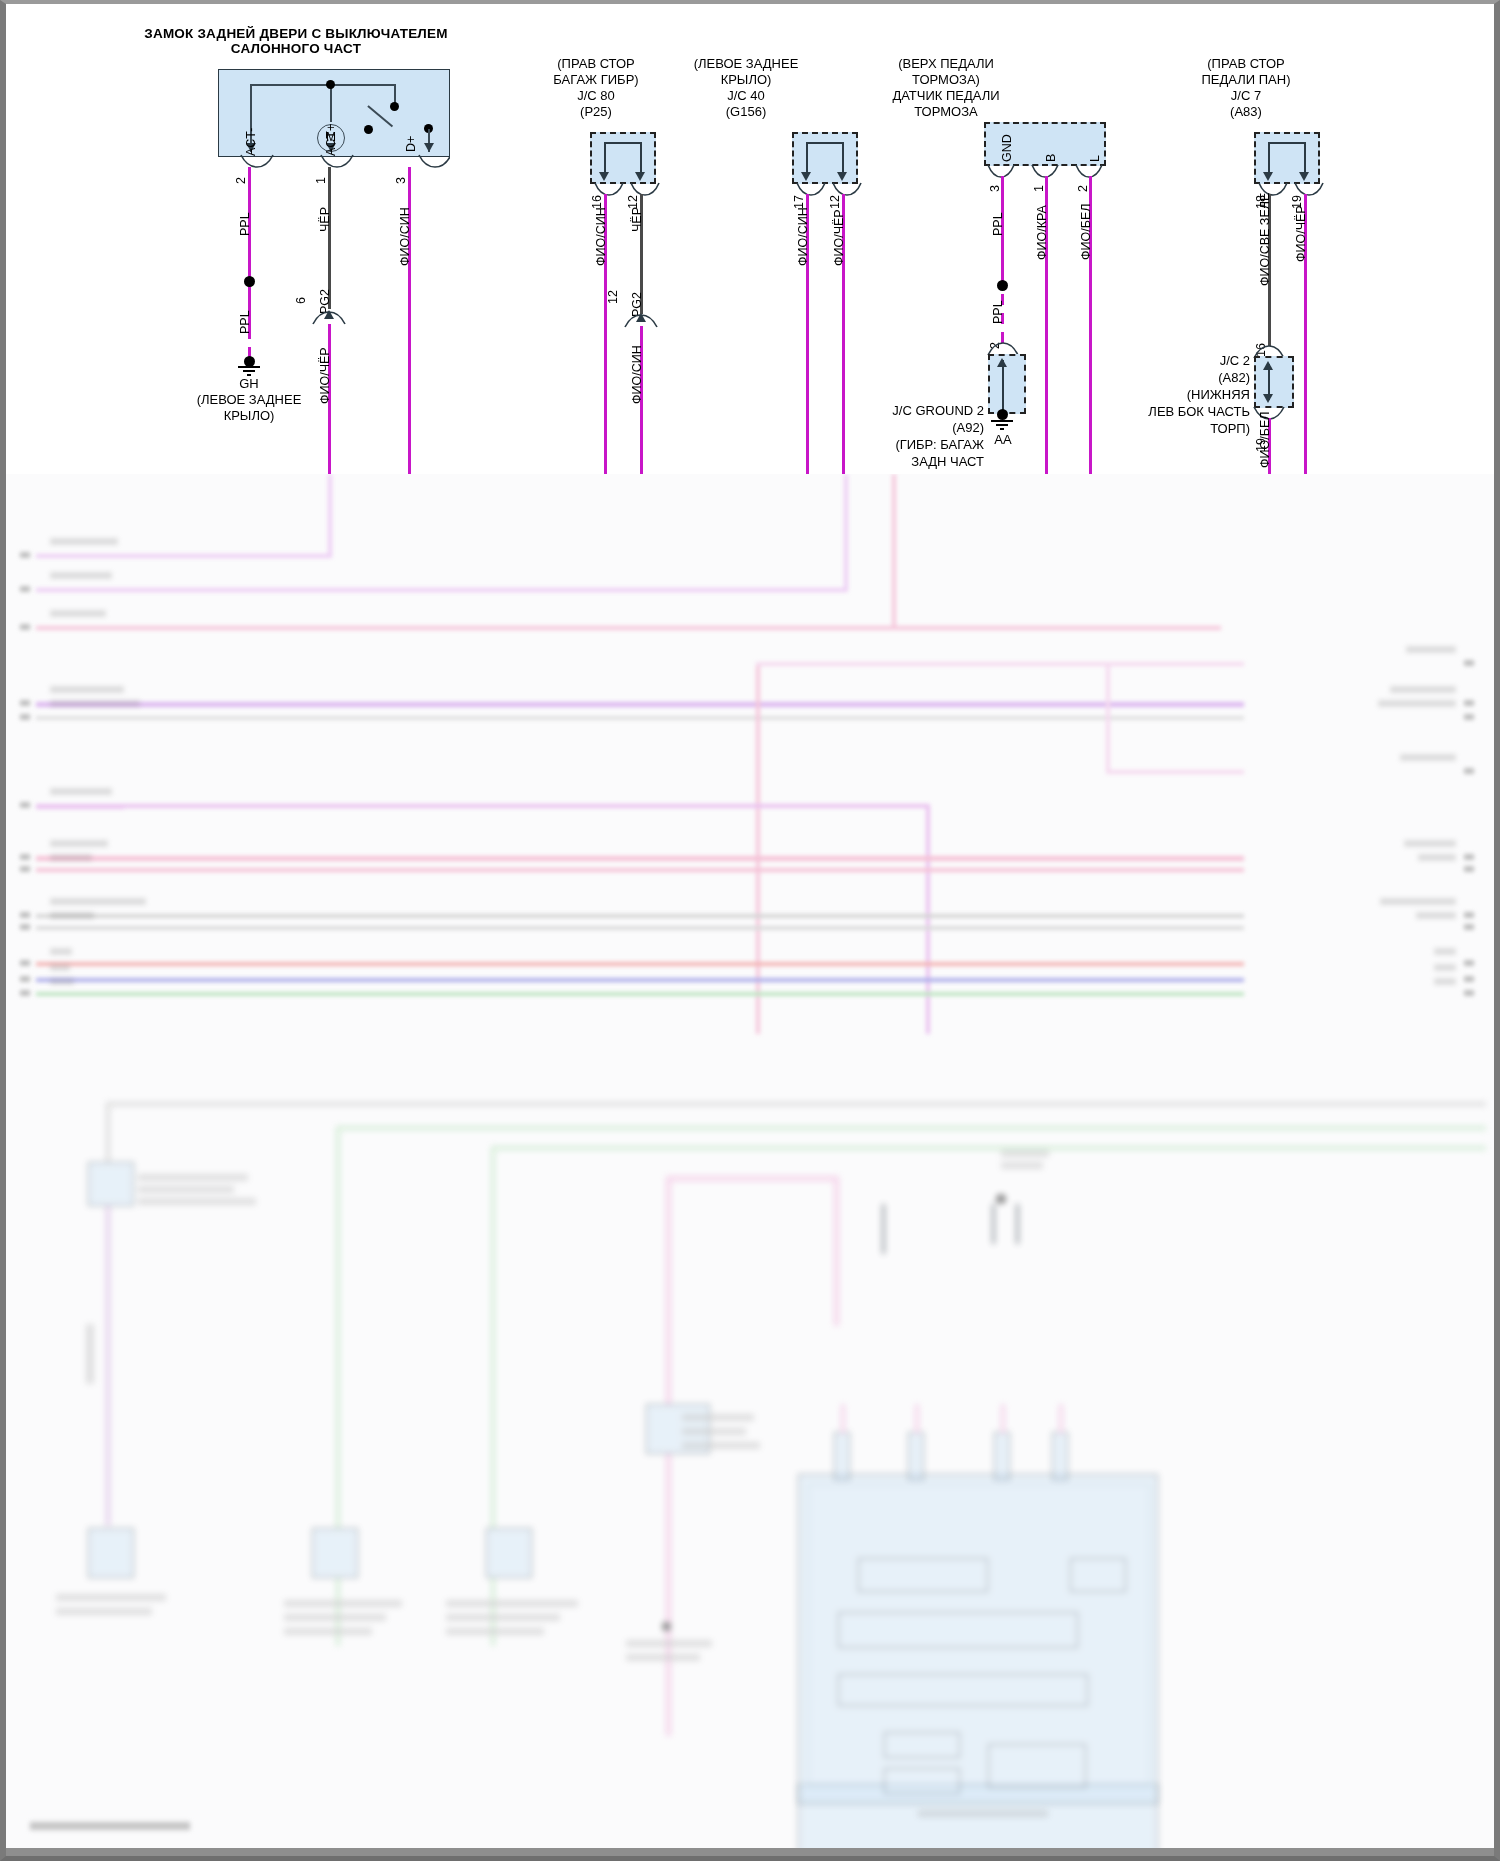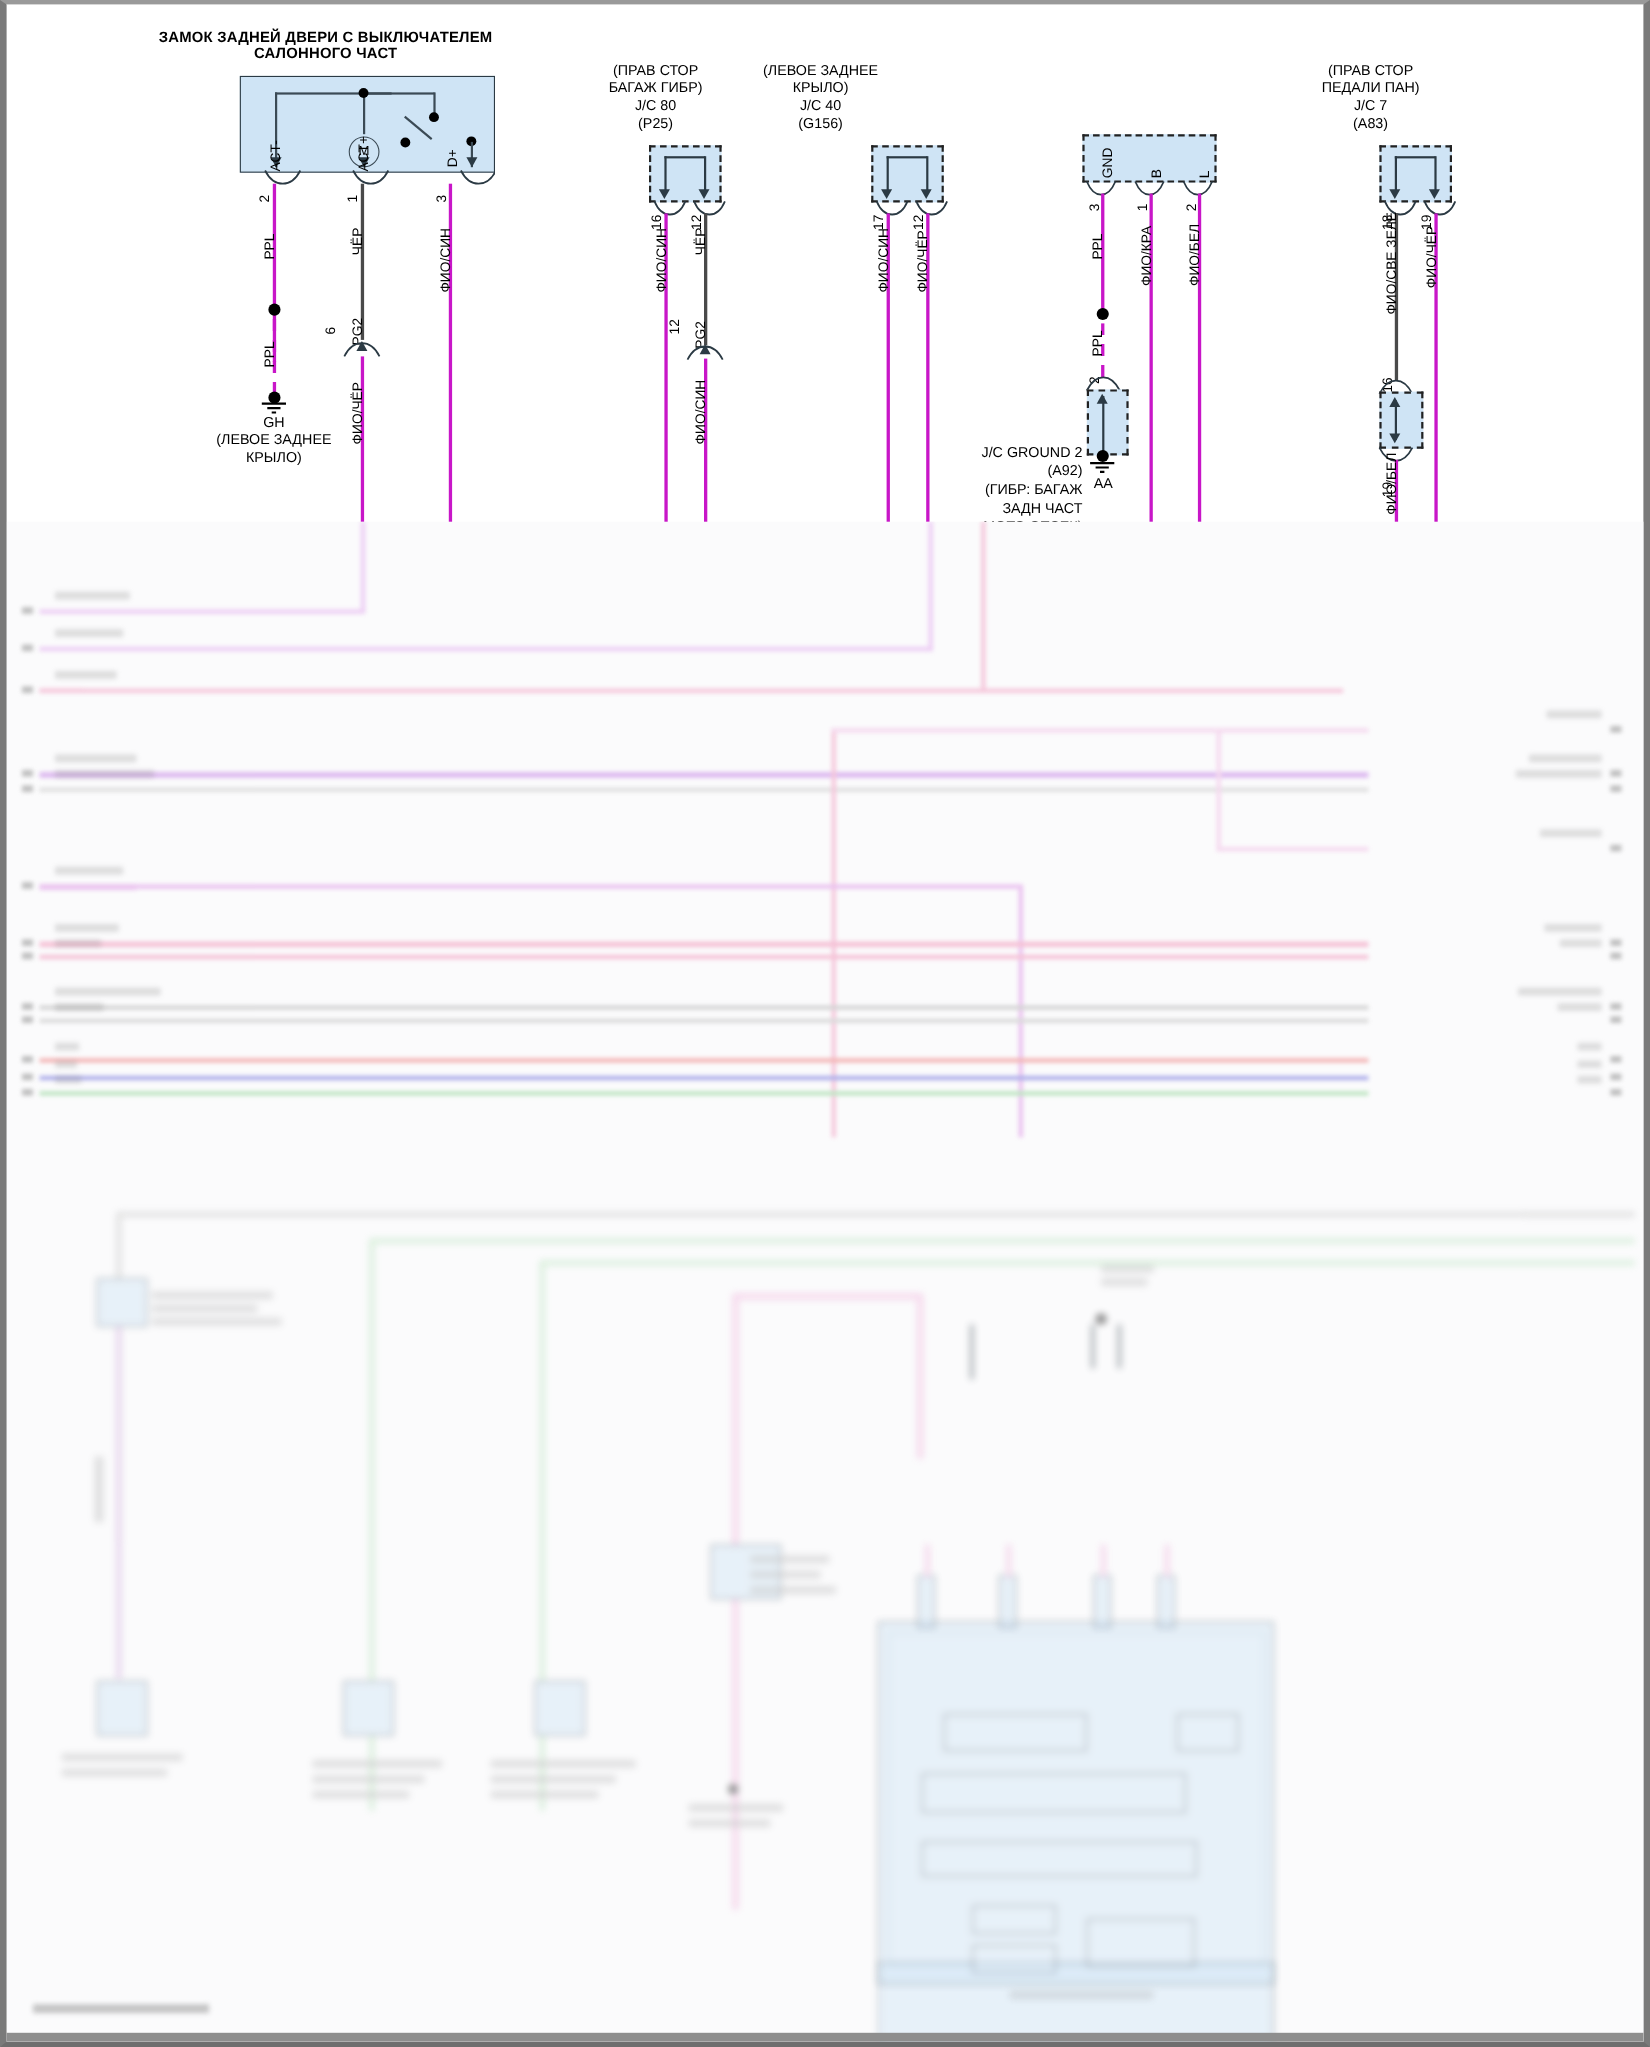--- a/index.html
+++ b/index.html
@@ -170,20 +170,26 @@
     <path d="M5,1 q5,12 14,12 q9,0 14,-12" stroke="#2b3a44" stroke-width="1.6" fill="none"></path>
     <path d="M41,1 q5,12 14,12 q9,0 14,-12" stroke="#2b3a44" stroke-width="1.6" fill="none"></path>
   </svg>
   <div class="abs vtxt" style="left:786px;top:205px;">17</div>
   <div class="abs vtxt" style="left:822px;top:205px;">12</div>
   <div class="w wv" style="left:800px;top:190px;height:362px;background:#c816c8;"></div>
   <div class="w wv" style="left:836px;top:190px;height:506px;background:#c816c8;"></div>
   <div class="abs vtxt" style="left:790px;top:262px;">ФИО/СИН</div>
   <div class="abs vtxt" style="left:826px;top:262px;">ФИО/ЧЁР</div>
 
+  <div class="abs cap" style="left:840px;top:52px;width:200px;">
+    <div>(ВЕРХ ПЕДАЛИ</div>
+    <div>ТОРМОЗА)</div>
+    <div>ДАТЧИК ПЕДАЛИ</div>
+    <div>ТОРМОЗА</div>
+  </div>
   <div class="abs dashbox" style="left:978px;top:118px;width:122px;height:44px;"></div>
   <div class="abs vtxt" style="left:994px;top:158px;">GND</div>
   <div class="abs vtxt" style="left:1038px;top:158px;">B</div>
   <div class="abs vtxt" style="left:1082px;top:158px;">L</div>
   <svg class="cupsvg" style="left:978px;top:160px;" width="126" height="18">
     <path d="M4,1 q5,12 13,12 q8,0 13,-12" stroke="#2b3a44" stroke-width="1.6" fill="none"></path>
     <path d="M48,1 q5,12 13,12 q8,0 13,-12" stroke="#2b3a44" stroke-width="1.6" fill="none"></path>
     <path d="M92,1 q5,12 13,12 q8,0 13,-12" stroke="#2b3a44" stroke-width="1.6" fill="none"></path>
   </svg>
   <div class="abs vtxt" style="left:982px;top:188px;">3</div>
@@ -265,20 +271,27 @@
     <div class="w wv" style="left:14px;top:8px;width:1.6px;height:36px;background:#2b3a44;"></div>
     <div class="arrow arrowU" style="left:9.3px;top:5px;"></div>
     <div class="arrow arrowD" style="left:9.3px;top:38px;"></div>
   </div>
   <svg class="cupsvg" style="left:1244px;top:402px;" width="40" height="16">
     <path d="M4,1 q6,12 15,12 q9,0 15,-12" stroke="#2b3a44" stroke-width="1.6" fill="none"></path>
   </svg>
   <div class="abs vtxt" style="left:1248px;top:448px;">19</div>
   <div class="w wv" style="left:1262px;top:414px;height:140px;background:#c816c8;"></div>
   <div class="abs vtxt" style="left:1252px;top:464px;">ФИО/БЕЛ</div>
+  <div class="abs capL" style="left:1110px;top:348px;width:134px;">
+    <div>J/C 2</div>
+    <div>(A82)</div>
+    <div>(НИЖНЯЯ</div>
+    <div>ЛЕВ БОК ЧАСТЬ</div>
+    <div>ТОРП)</div>
+  </div>
 
   <div class="abs" style="left:402px;top:552px;width:200px;height:3px;background:#e5b4f0;"></div>
   <div class="abs" style="left:599px;top:552px;width:3px;height:0px;"></div>
   <div class="abs" style="left:636px;top:568px;width:166px;height:3px;background:#e5b4f0;"></div>
   <div class="abs" style="left:1084px;top:562px;width:178px;height:3px;background:#f2c6e8;"></div>
 
   <div id="lower">
 
     <div class="abs" style="left:0;top:0;width:1500px;height:1391px;background:#fbfbfc;"></div>
 

